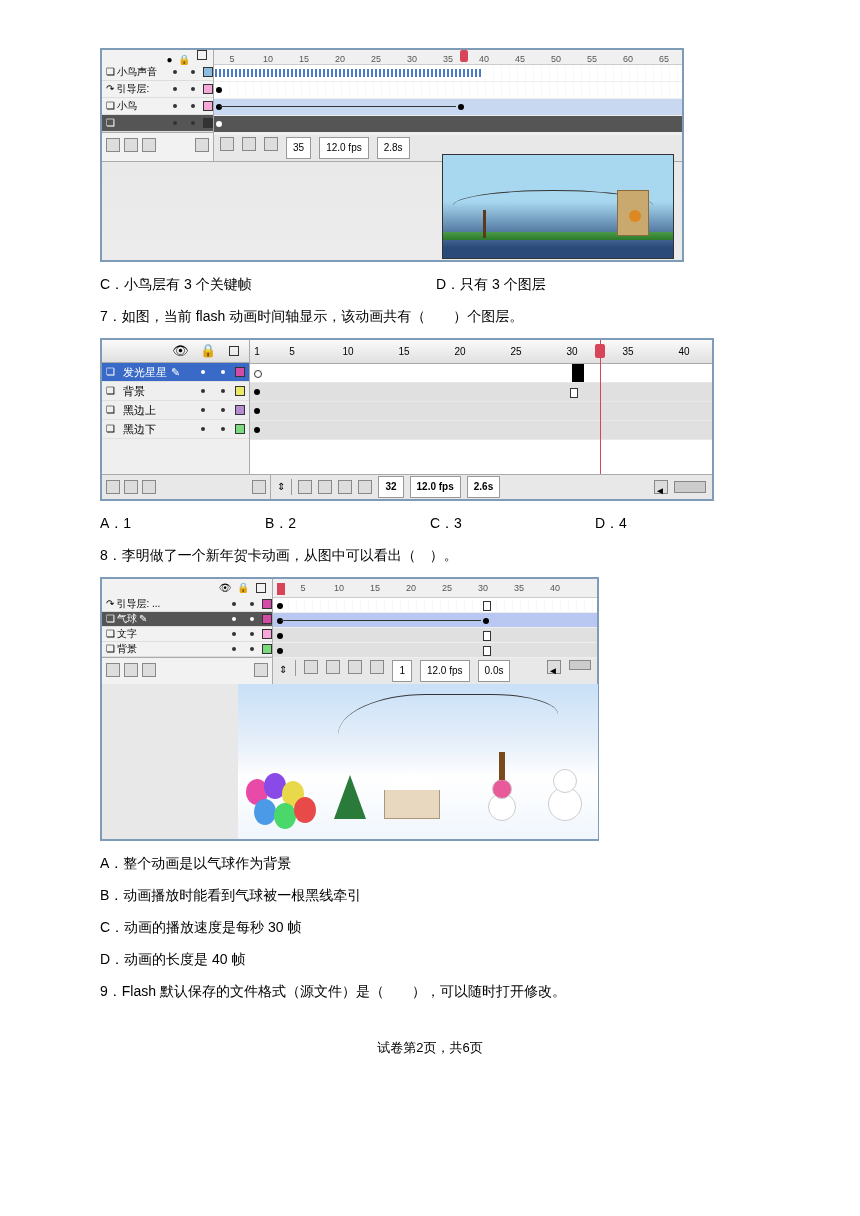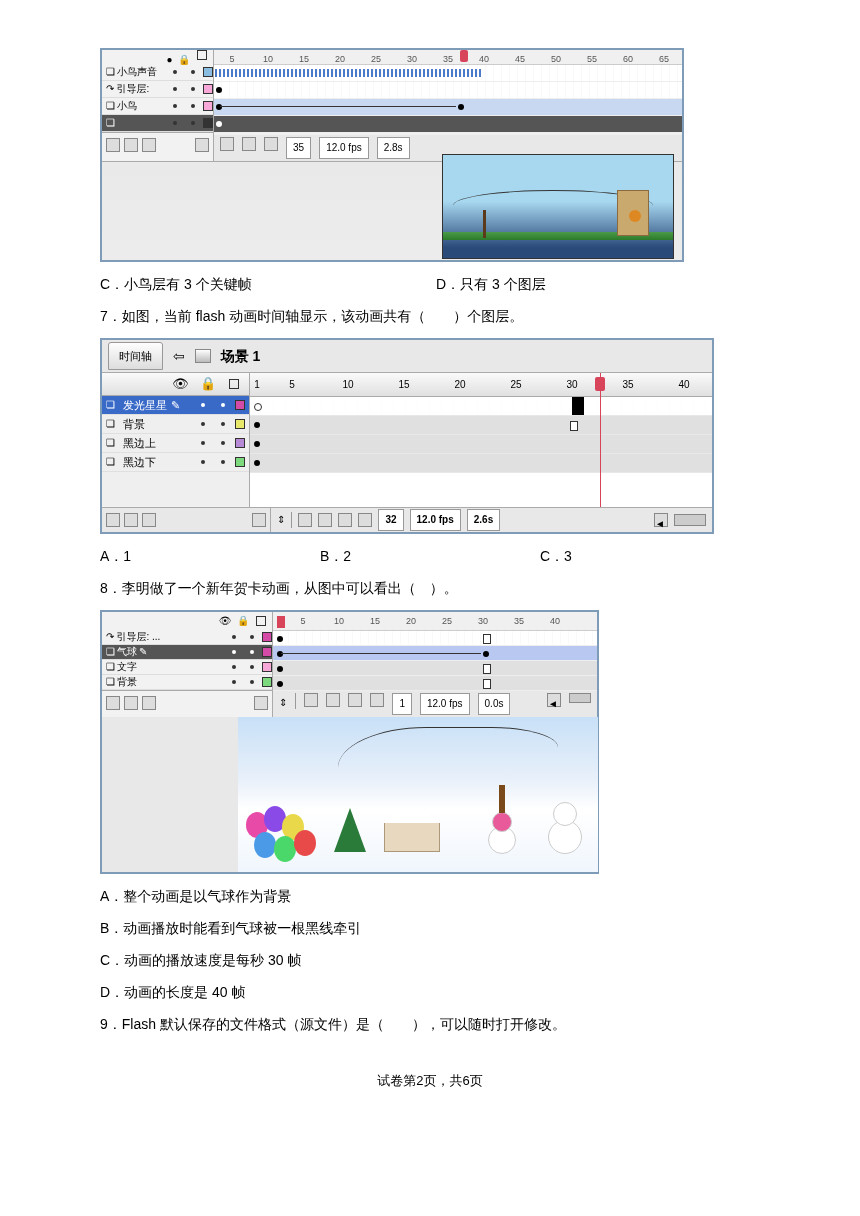--- a/index.html
+++ b/index.html
@@ -388,26 +388,20 @@
 <div class="option-row">
 </div>
 <div class="option-row">
   <div>C．小鸟层有 3 个关键帧</div>
   <div>D．只有 3 个图层</div>
 </div>
 
 <div class="q-line">7．如图，当前 flash 动画时间轴显示，该动画共有（　　）个图层。</div>
 
 <div class="flash-panel flash-panel-2">
-  <div class="tab-header">
-    <span class="tab">时间轴</span>
-    <span>⇦</span>
-    <span class="scene-icon"></span>
-    <span style="font-weight:bold">场景 1</span>
-  </div>
   <div style="display:flex">
     <div class="layer-list layer-list-2">
       <div class="layer-header-2">
         <span class="eye-icon">👁</span>
         <span class="lock-icon">🔒</span>
         <span class="sq"></span>
       </div>
       <div class="layer-row-2 selected">
         <span class="page-icon">❏</span>
         <span>发光星星</span>
@@ -496,20 +490,21 @@
       <span class="tiny-icon">◄</span>
       <span style="width:30px; height:10px; background:#ccc; border:1px solid #888"></span>
     </div>
   </div>
 </div>
 
 <div class="wide-options">
   <span>A．1</span>
   <span>B．2</span>
   <span>C．3</span>
+  <span>D．4</span>
 </div>
 
 <div class="q-line">8．李明做了一个新年贺卡动画，从图中可以看出（　）。</div>
 
 <div class="flash-panel flash-panel-3">
   <div style="display:flex">
     <div class="layer-list" style="width:170px">
       <div class="layer-header" style="height:18px; align-items:center">
         <span>👁</span>
         <span>🔒</span>

